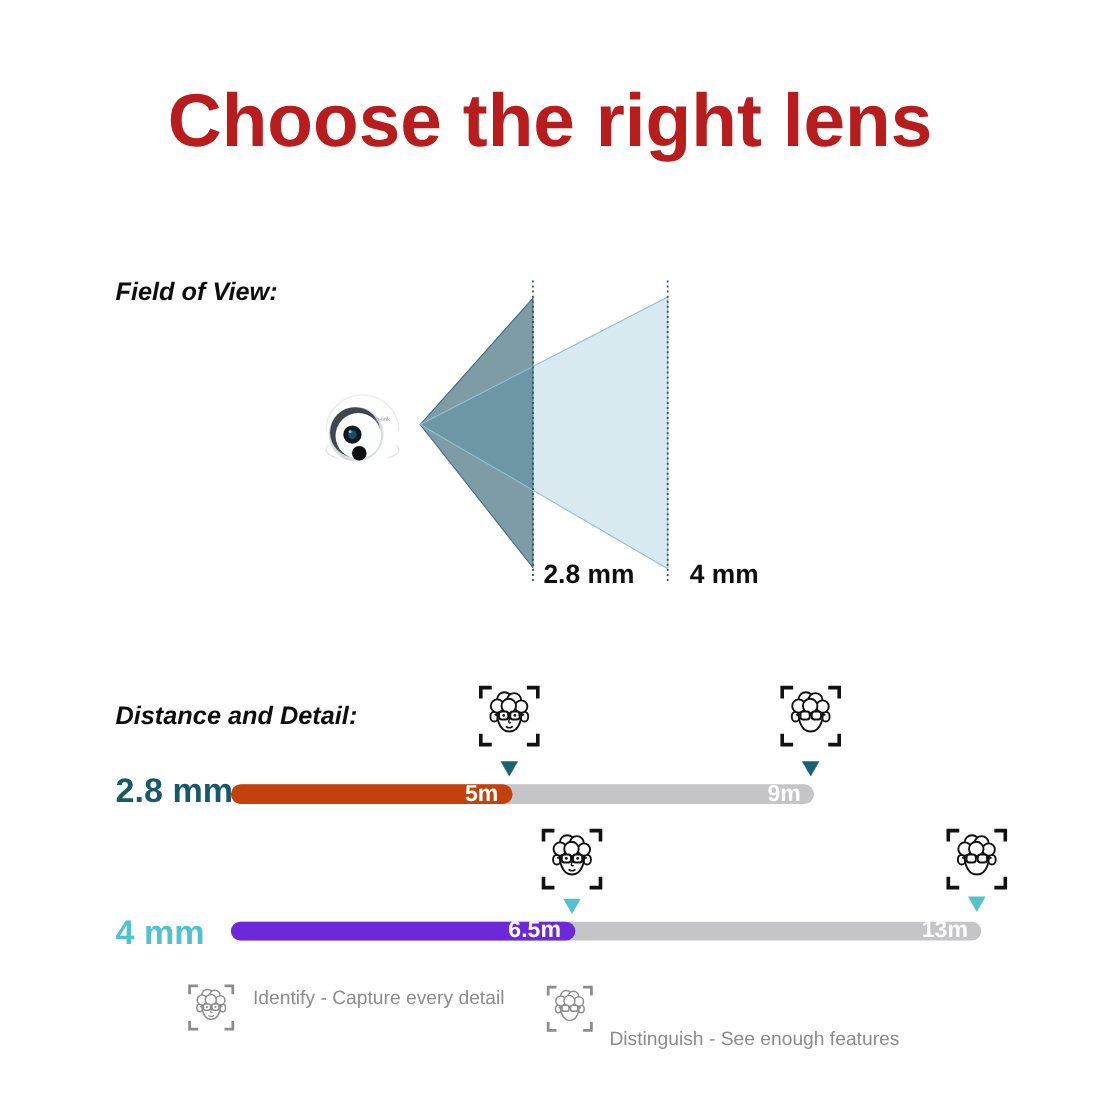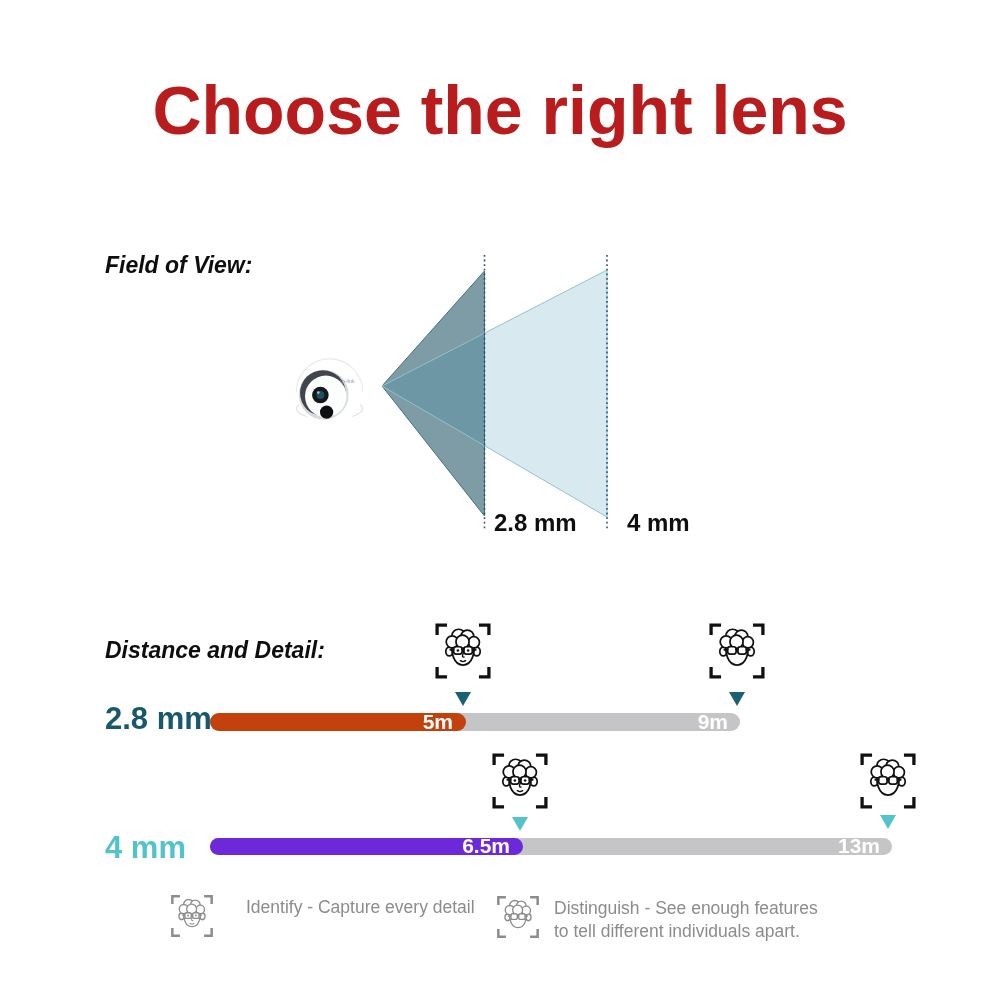--- a/index.html
+++ b/index.html
@@ -45,21 +45,21 @@
   .face-lg{width:58px;height:58px;color:#111;}
   #face-5m{left:434px;top:622px;}
   #face-9m{left:708px;top:622px;}
   #face-65m{left:491px;top:752px;}
   #face-13m{left:859px;top:752px;}
   .face-sm{width:44px;height:44px;color:#8C8C8C;}
   #legend1-icon{left:170px;top:894px;}
   #legend2-icon{left:496px;top:895px;}
   
   .legend-text{font-size:17.5px;line-height:22.5px;color:#8C8C8C;}
-  #legend1-text{left:246px;top:896px;text-align:right;}
+  #legend1-text{left:230px;top:896px;text-align:right;}
   #legend2-text{left:554px;top:897px;}
   .hidden-defs{position:absolute;width:0;height:0;overflow:hidden;}
 </style>
 </head>
 <body>
 
 <svg class="hidden-defs" aria-hidden="true">
   <defs>
     <symbol id="face-detailed" viewBox="0 0 60 60">
       <g stroke="currentColor" stroke-width="1.8" fill="none" stroke-linecap="round">
@@ -182,16 +182,15 @@
 <svg class="abs face-sm" id="legend1-icon">
   <use href="#face-detailed"></use>
 </svg>
 <div class="abs legend-text" id="legend1-text" style="color: rgb(140, 140, 140);">
   <div>Identify - Capture every detail</div>
 </div>
 
 <svg class="abs face-sm" id="legend2-icon">
   <use href="#face-plain"></use>
 </svg>
-<div class="abs legend-text" id="legend2-text" style="color: rgb(140, 140, 140);">
+<div class="abs legend-text" id="legend2-text" style="color: rgb(140, 140, 140); margin-top: 36px;">
   <div>Distinguish - See enough features</div>
-  <div>to tell different individuals apart.</div>
 </div>
 
 </body></html>

